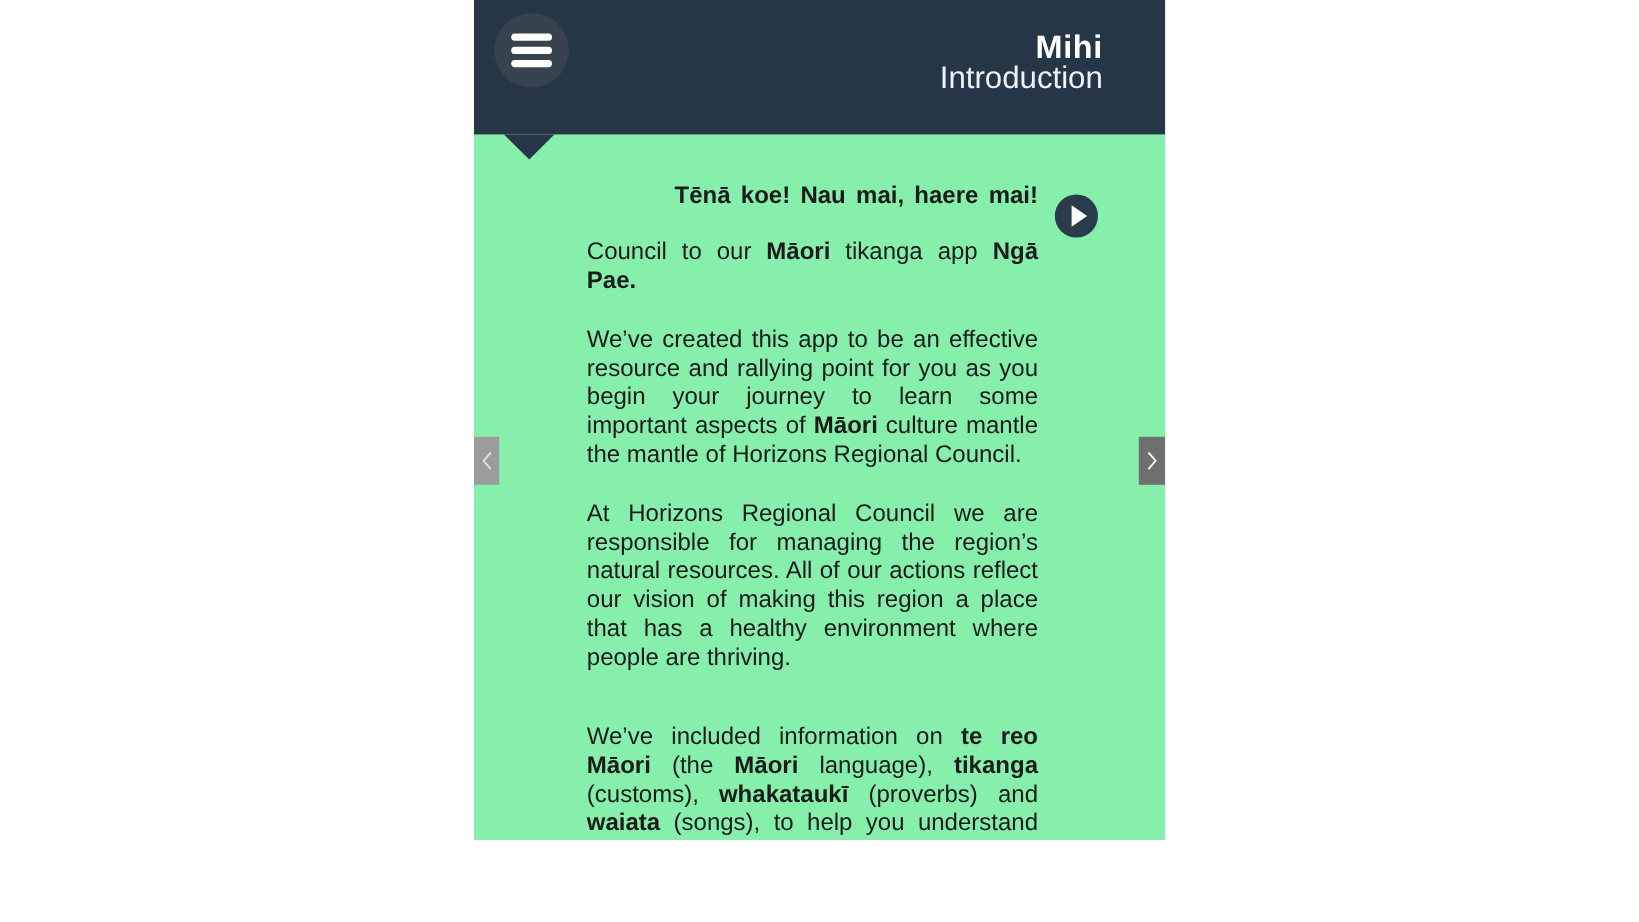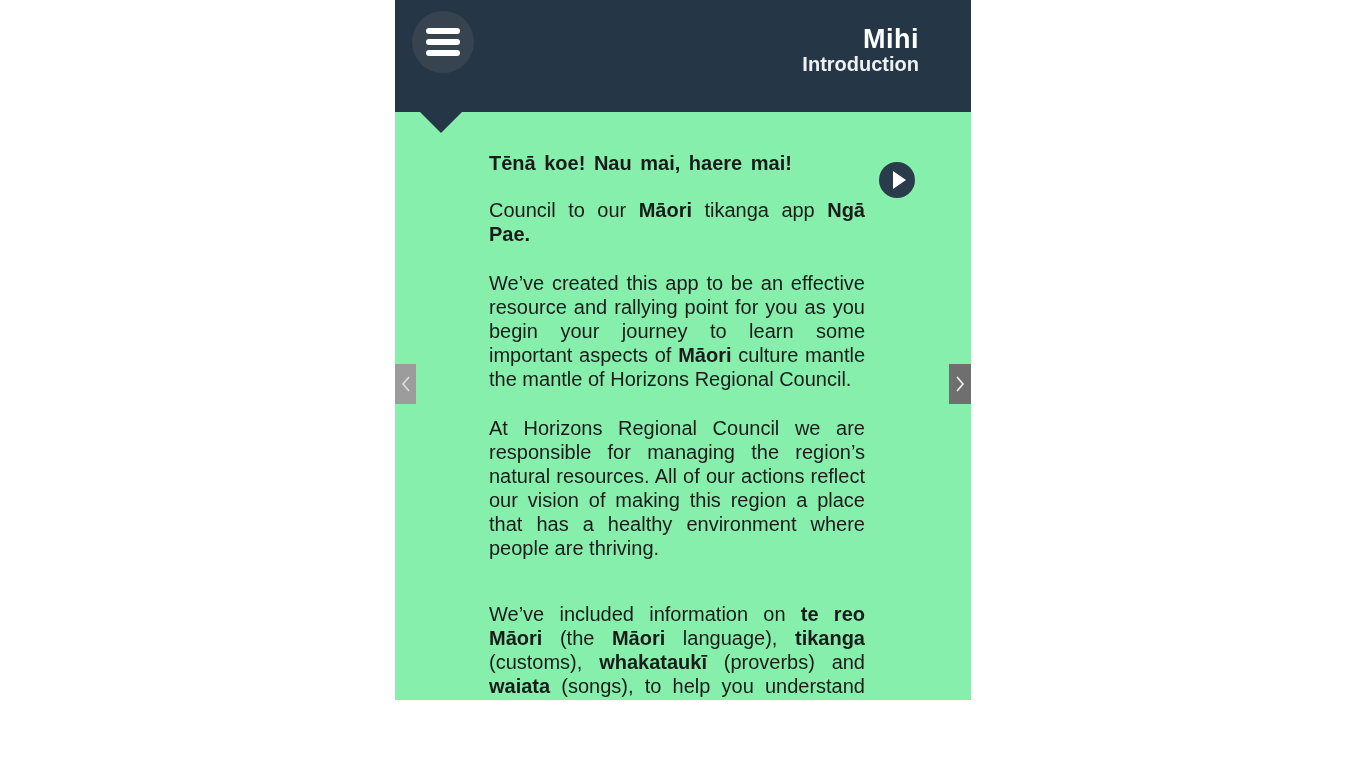--- a/index.html
+++ b/index.html
@@ -48,22 +48,22 @@
     text-align: right;
     color: #ffffff;
     line-height: 25px;
   }
   .header-title {
     font-size: 27px;
     font-weight: 700;
     letter-spacing: 0.5px;
   }
   .header-subtitle {
-    font-size: 20px;
-    font-weight: 700;
+    font-size: 26px;
+    font-weight: 400;
     color: #eef2f5;
   }
   .header-pointer {
     position: absolute;
     left: 25px; top: 112px;
     width: 0; height: 0;
     border-left: 21px solid transparent;
     border-right: 21px solid transparent;
     border-top: 21px solid #253747;
   }
@@ -77,21 +77,21 @@
     font-size: 20px;
     line-height: 24px;
     text-align: justify;
   }
   .content h1 {
     font-size: 20px;
     font-weight: 700;
     line-height: 26px;
     margin: 0 0 22px 0;
     word-spacing: 3px;
-    text-align: left;
+    text-align: right;
   }
   .content p {
     margin: 0 0 25px 0;
   }
   .content p.extra-space {
     margin-top: 42px;
   }
   .content .b { font-weight: 700; }
   
   .play-btn {

